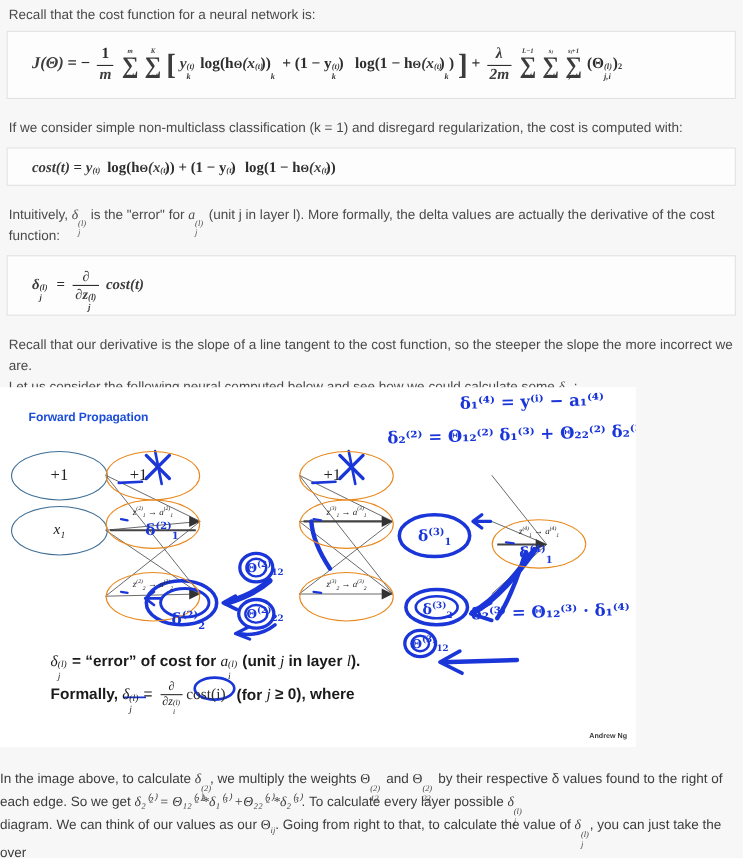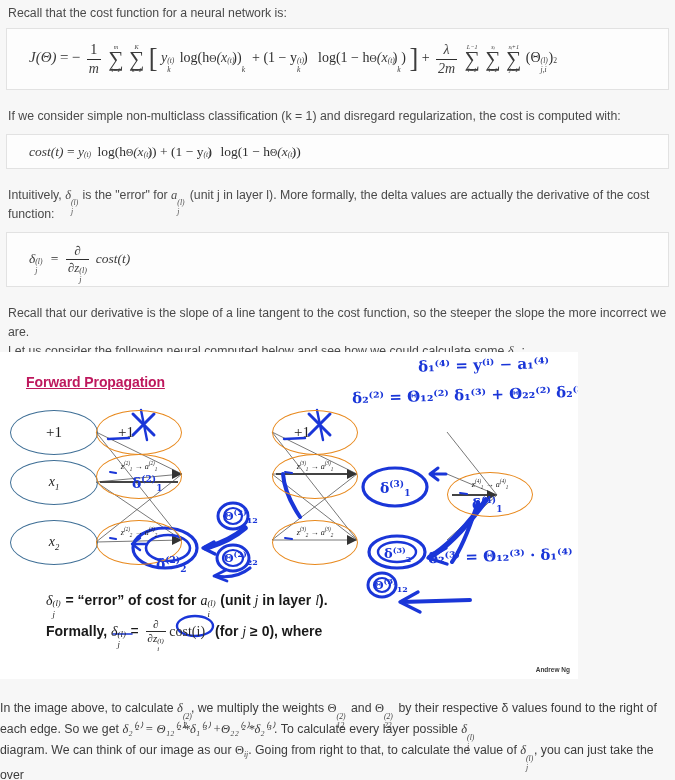--- a/index.html
+++ b/index.html
@@ -20,21 +20,21 @@
     font-size:12.3px;
   }
   .mathbox{
     border:1px solid #e2e2e2;
     background:#fdfdfd;
     box-sizing:border-box;
     margin:0 6px;
     display:flex;
     align-items:center;
   }
-  .mathbox .inner{padding-left:22px;}
+  .mathbox .inner{padding-left:22px;font-weight:bold;}
   .mr{font-family:"Liberation Serif", serif;font-style:normal;color:#2d2d2d;}
   .mi{font-family:"Liberation Serif", serif;font-style:italic;}
   sup.s,sub.s{font-size:62%;font-style:italic;font-family:"Liberation Serif",serif;}
   .supsub{display:inline-block;vertical-align:baseline;position:relative;width:0;}
   .supsub i{position:absolute;left:0;font-size:62%;font-style:italic;white-space:nowrap;font-family:"Liberation Serif",serif;}
   .supsub i.up{top:-0.78em;}
   .supsub i.dn{top:0.42em;}
   .frac{display:inline-block;vertical-align:middle;text-align:center;margin:0 3px;font-family:"Liberation Serif",serif;}
   .frac .num{display:block;border-bottom:1px solid #2d2d2d;padding:0 2px;line-height:1.22;}
   .frac .den{display:block;padding:0 2px;line-height:1.22;}
@@ -45,23 +45,22 @@
   .inl{font-family:"Liberation Serif",serif;font-style:italic;font-size:12.5px;}
   
   .figure{
     position:absolute;
     background:#ffffff;
     overflow:hidden;
   }
   .fig-title{
     position:absolute;
     font-family:"Liberation Sans",sans-serif;
-    font-weight:bold;font-size:14px;color:#be185d;
+    font-weight:bold;font-size:11px;color:#1d4ed8;
     letter-spacing:-0.1px;
-    text-decoration:underline;
   }
   .node{
     position:absolute;
     border-radius:50%;
     box-sizing:border-box;
     display:flex;align-items:center;justify-content:center;
     font-family:"Liberation Serif",serif;
   }
   .node.blue{border:1.6px solid #3f6f96;}
   .node.orange{border:1.7px solid #e8891d;}
@@ -291,23 +290,20 @@
     </svg>
 
     <div class="fig-title" style="left:26px;top:22px;">Forward Propagation</div>
 
     <div class="node blue" style="left:10px;top:58px;width:88px;height:45px;">
       <span class="lbl big">+1</span>
     </div>
     <div class="node blue" style="left:10px;top:108px;width:88px;height:45px;">
       <span class="lbl"><span>x</span><sub class="s">1</sub></span>
     </div>
-    <div class="node blue" style="left:10px;top:168px;width:88px;height:45px;">
-      <span class="lbl"><span>x</span><sub class="s">2</sub></span>
-    </div>
 
     <div class="node orange" style="left:96px;top:58px;width:86px;height:45px;">
       <span class="lbl big" style="margin-right:26px;">+1</span>
     </div>
     <div class="node orange" style="left:96px;top:102px;width:86px;height:45px;flex-direction:column;justify-content:flex-start;padding-top:5px;">
       <span class="zmap"><span>z</span><sup class="s">(2)</sup><sub class="s">1</sub> <span>→</span> <span>a</span><sup class="s">(2)</sup><sub class="s">1</sub></span>
     </div>
     <div class="node orange" style="left:96px;top:168px;width:86px;height:45px;flex-direction:column;justify-content:flex-start;padding-top:5px;">
       <span class="zmap"><span>z</span><sup class="s">(2)</sup><sub class="s">2</sub> <span>→</span> <span>a</span><sup class="s">(2)</sup><sub class="s">2</sub></span>
     </div>
@@ -369,18 +365,18 @@
   </div>
 
   <div class="body-text" style="position:absolute;left:0;top:698px;width:675px;line-height:21px;">
     <div>
       <span>In the image above, to calculate </span><span class="inl">δ</span><span class="supsub" style="margin-right:8px;"><i class="up">(2)</i><i class="dn">2</i></span><span>, we multiply the weights </span><span class="inl" style="font-style:normal;">Θ</span><span class="supsub" style="margin-right:11px;"><i class="up">(2)</i><i class="dn">12</i></span><span> and </span><span class="inl" style="font-style:normal;">Θ</span><span class="supsub" style="margin-right:11px;"><i class="up">(2)</i><i class="dn">22</i></span><span> by their respective δ values found to the right of</span>
     </div>
     <div>
       <span>each edge. So we get </span><span class="inl">δ₂⁽²⁾ = Θ₁₂⁽²⁾*δ₁⁽³⁾ +Θ₂₂⁽²⁾*δ₂⁽³⁾</span><span>. To calculate every layer possible </span><span class="inl">δ</span><span class="supsub" style="margin-right:8px;"><i class="up">(l)</i><i class="dn">j</i></span>
     </div>
     <div>
-      <span>diagram. We can think of our image as our </span><span class="inl" style="font-style:normal;">Θ</span><sub class="s">ij</sub><span>. Going from right to that, to calculate the value of </span><span class="inl">δ</span><span class="supsub" style="margin-right:8px;"><i class="up">(l)</i><i class="dn">j</i></span><span>, you can just take the over</span>
+      <span>diagram. We can think of our values as our </span><span class="inl" style="font-style:normal;">Θ</span><sub class="s">ij</sub><span>. Going from right to that, to calculate the value of </span><span class="inl">δ</span><span class="supsub" style="margin-right:8px;"><i class="up">(l)</i><i class="dn">j</i></span><span>, you can just take the over</span>
     </div>
 
   </div>
 
 </div>
 
 </body></html>

